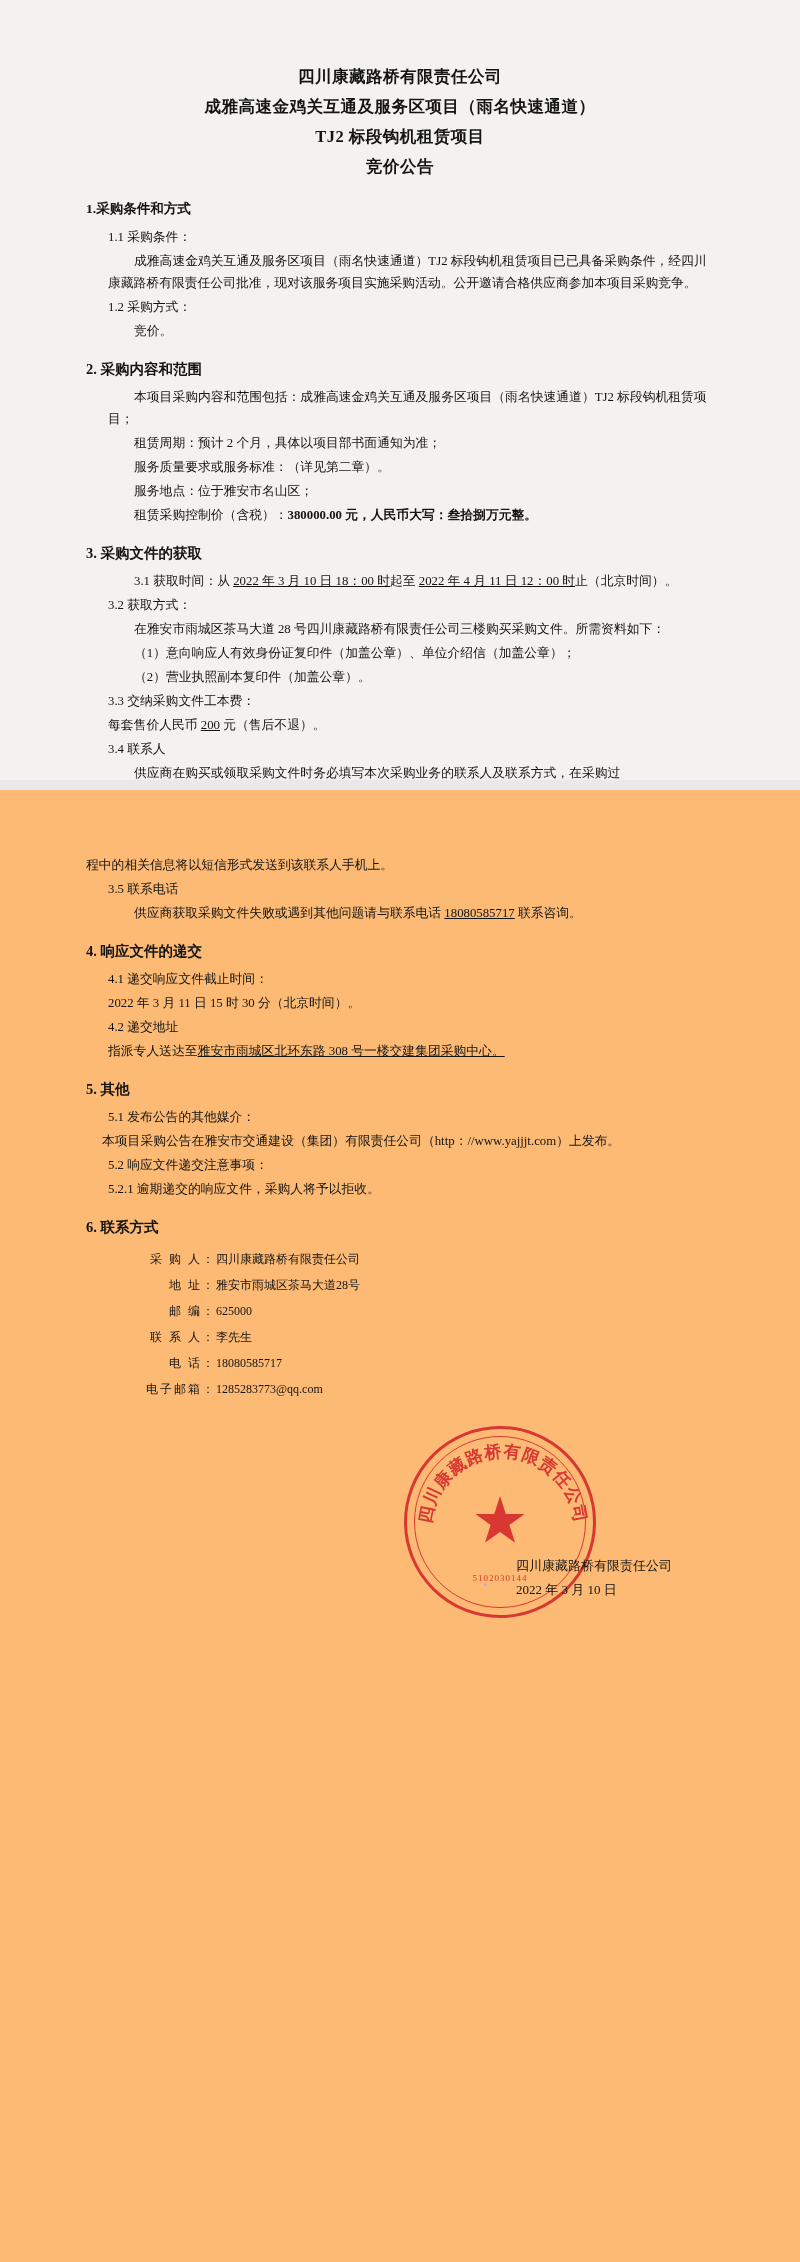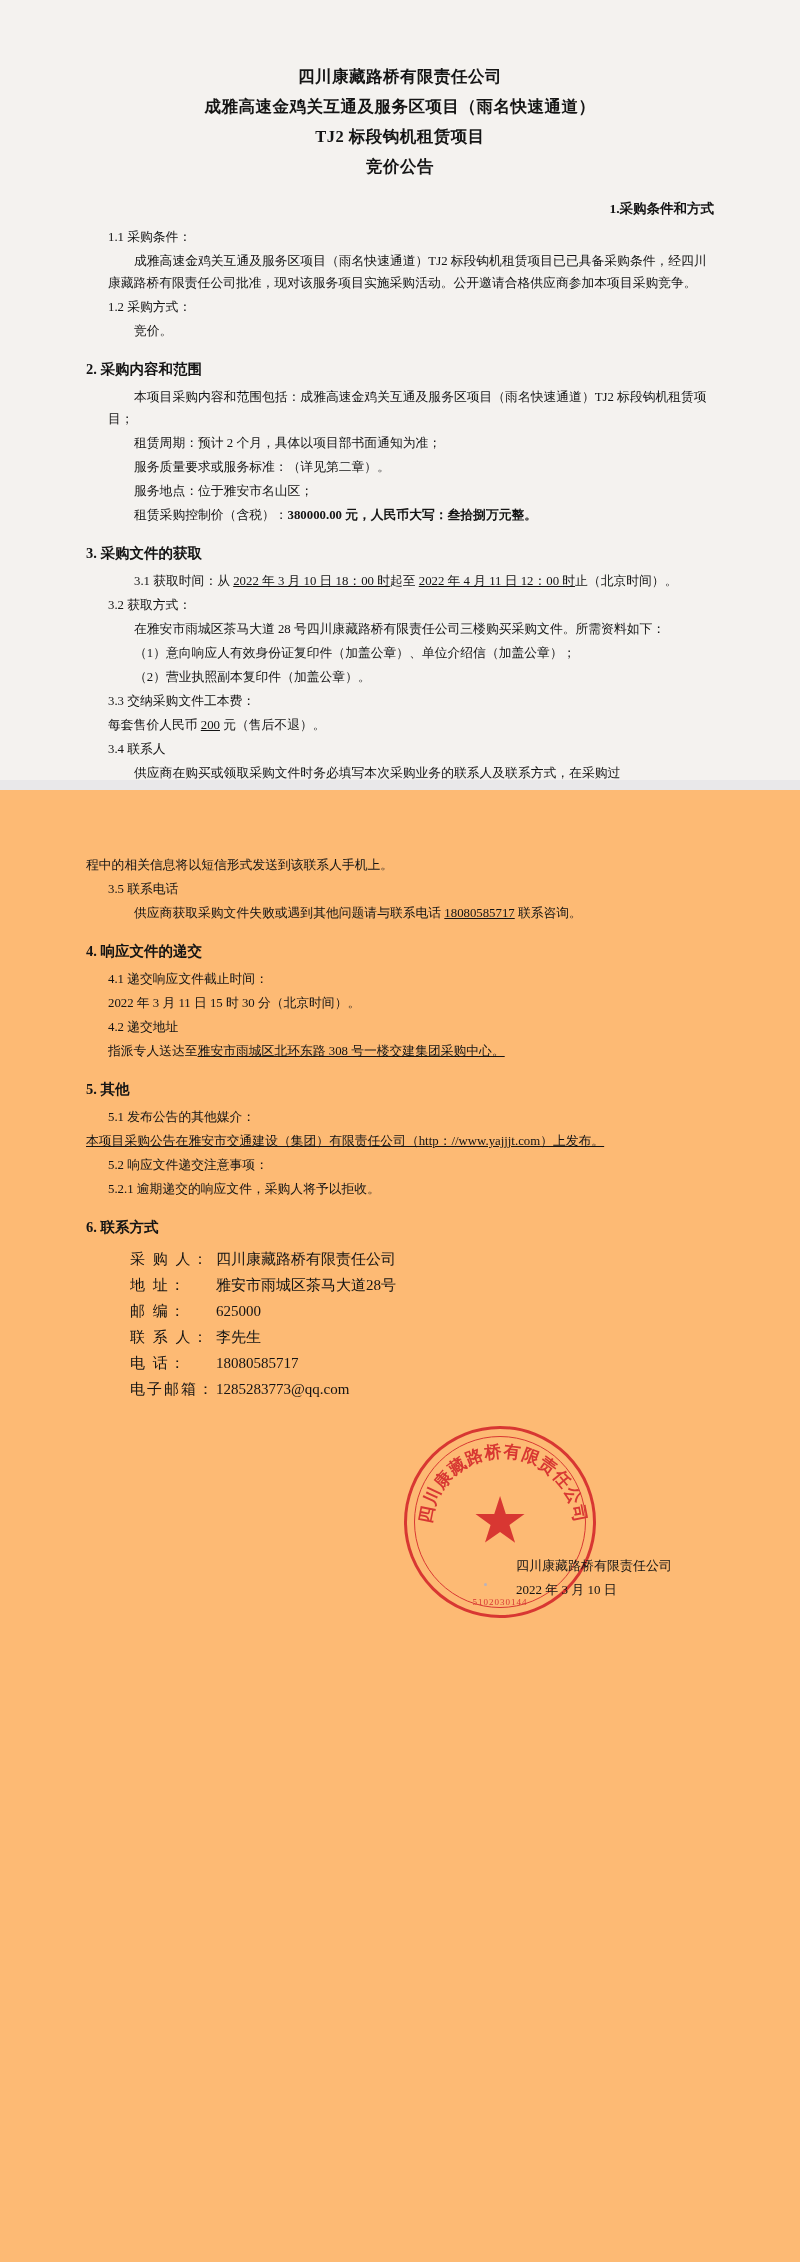--- a/index.html
+++ b/index.html
@@ -44,42 +44,43 @@
   .title-line{
     display:block;
     white-space:nowrap;
   }
   .sec{
     font-weight:bold;
     font-size:14.5px;
     margin:16px 0 6px 0;
     line-height:22px;
   }
-  .sec.small{font-size:13.5px;text-align:right;}
+  .sec.small{font-size:13.5px;}
   .sub{
     font-size:12.8px;
     line-height:22px;
     margin:2px 0 2px 22px;
   }
   .para{
     font-size:12.8px;
     line-height:22px;
     margin:2px 0 2px 22px;
     text-indent:0;
   }
   .para.indent{
     text-indent:26px;
   }
   .u{ text-decoration:underline; }
   .b{ font-weight:bold; }
   
   .contact{
     margin:8px 0 0 44px;
-    font-size:15px;
+    font-size:12px;
     line-height:26px;
+    text-align:right;
   }
   .contact .row{
     display:flex;
   }
   .contact .lbl{
     width:86px;
     letter-spacing:2px;
     white-space:nowrap;
   }
   .contact .val{ }
@@ -123,21 +124,21 @@
     fill:#d3262a;
     font-size:17px;
     font-family:"Liberation Serif",serif;
     font-weight:bold;
     letter-spacing:1px;
   }
   .seal .bottomtext{
     position:absolute;
     left:0;
     right:0;
-    bottom:8px;
+    bottom:32px;
     text-align:center;
     color:#d3262a;
     font-size:9px;
     letter-spacing:1px;
   }
   .signer{
     position:absolute;
     left:430px;
     top:136px;
     font-size:13px;
@@ -214,21 +215,21 @@
     <div class="sec">4. 响应文件的递交</div>
     <div class="para">4.1 递交响应文件截止时间：</div>
     <div class="para">2022 年 3 月 11 日 15 时 30 分（北京时间）。</div>
     <div class="para">4.2 递交地址</div>
     <div class="para">
       <span>指派专人送达至</span><span class="u">雅安市雨城区北环东路 308 号一楼交建集团采购中心。</span>
     </div>
 
     <div class="sec">5. 其他</div>
     <div class="para">5.1 发布公告的其他媒介：</div>
-    <div class="para" style="margin-left:0;text-decoration:underline;">本项目采购公告在雅安市交通建设（集团）有限责任公司（http：//www.yajjjt.com）上发布。</div>
+    <div class="para" style="margin-left:16px;">本项目采购公告在雅安市交通建设（集团）有限责任公司（http：//www.yajjjt.com）上发布。</div>
     <div class="para">5.2 响应文件递交注意事项：</div>
     <div class="para">5.2.1 逾期递交的响应文件，采购人将予以拒收。</div>
 
     <div class="sec">6. 联系方式</div>
 
     <div class="contact">
       <div class="row">
         <span class="lbl">采 购 人：</span>
         <span class="val">四川康藏路桥有限责任公司</span>
       </div>

